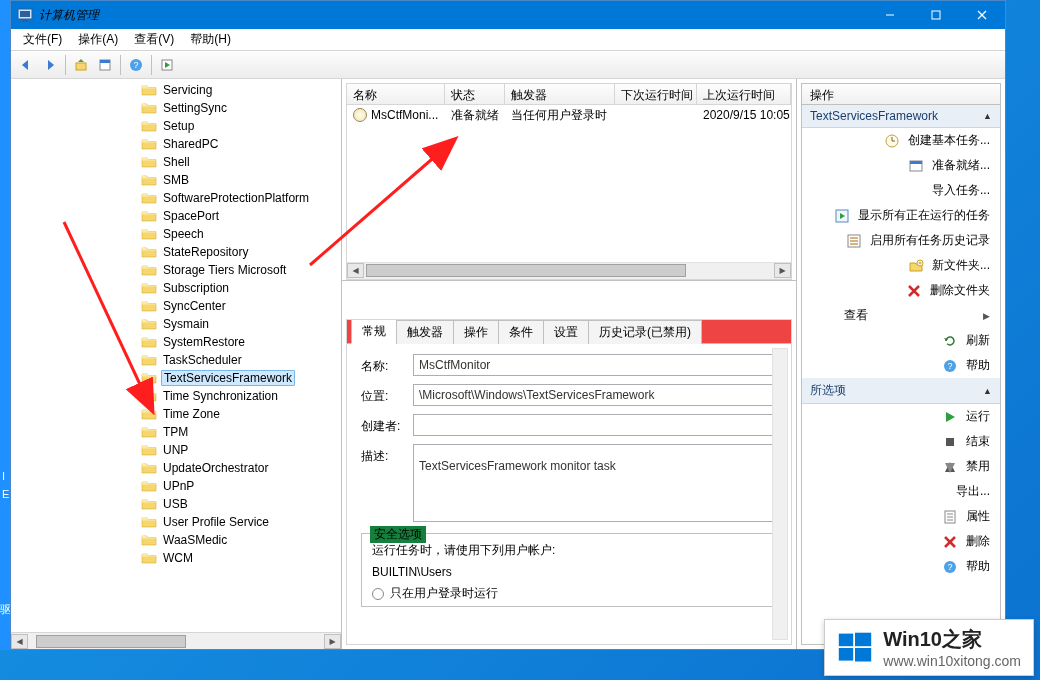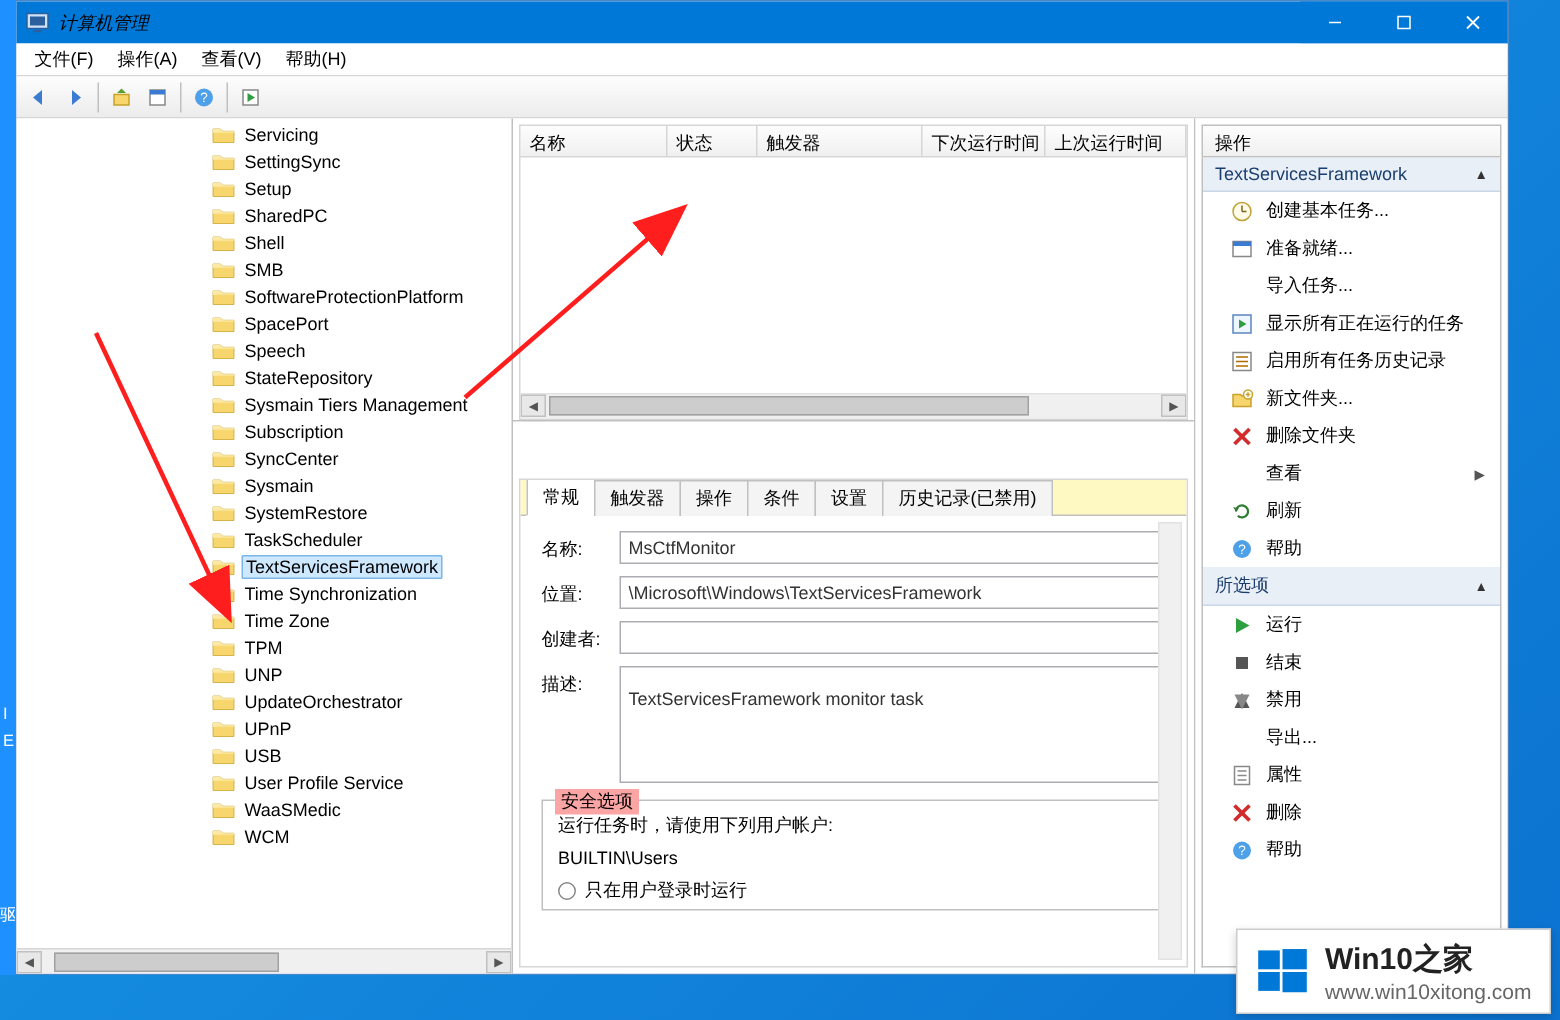--- a/index.html
+++ b/index.html
@@ -60,42 +60,42 @@
   .lrow .cell { padding: 0 6px; font-size: 12px; white-space: nowrap; overflow: hidden; }
   .lrow .cellicon { display: flex; align-items: center; gap: 4px; }
   .listscroll { position: absolute; left: 0; right: 0; bottom: 0; height: 17px; background: #f0f0f0; border-top: 1px solid #e2e2e2; display:flex; }
   .listscroll .arrow { width:17px; height:15px; background:#e8e8e8; border:1px solid #c0c0c0; display:flex; align-items:center; justify-content:center; font-size:8px; color:#555;}
   .listscroll .track { flex:1; position:relative; }
   .listscroll .thumb { position:absolute; top:1px; height:13px; background:#cdcdcd; border:1px solid #a0a0a0; }
 
   .detailblock { flex: 1; display: flex; flex-direction: column; margin: 6px 4px 4px 4px; border: 1px solid #d6d6d6; overflow:hidden; }
 
   
-  .tabs { height: 24px; display: flex; align-items: flex-end; padding-left: 4px; border-bottom: 1px solid #c0c0c0; background: #fef9c3; }
+  .tabs { height: 24px; display: flex; align-items: flex-end; padding-left: 4px; border-bottom: 1px solid #c0c0c0; background: #ef4444; }
   .tab { padding: 3px 10px; border: 1px solid #c0c0c0; border-bottom: none; margin-right: -1px; background: #f4f4f4; font-size: 12px; position: relative; top: 1px; }
   .tab.active { background: #fff; border-bottom: 1px solid #fff; top: 1px; }
   .tabbody { flex: 1; padding: 10px 14px; overflow: hidden; position: relative; }
 
   .field { display: flex; margin-bottom: 8px; align-items: flex-start; }
   .field .flab { width: 52px; flex: 0 0 auto; padding-top: 4px; }
   .field .fval { flex: 1; }
   .txt { width: 100%; border: 1px solid #abadb3; padding: 3px 5px; background: #fff; font-family: inherit; font-size: 12px; color:#333;}
   .txt[readonly] { background: #fff; }
   .txtarea { width: 100%; height: 78px; border: 1px solid #abadb3; padding: 14px 5px; background: #fff; font-family: inherit; font-size: 12px; resize: none; color:#333;}
 
   .groupbox { border: 1px solid #c0c0c0; margin-top: 6px; padding: 8px 10px 4px 10px; position: relative; }
-  .groupbox .glab { position: absolute; top: -8px; left: 8px; background: #fca5a5; padding: 0 4px; }
+  .groupbox .glab { position: absolute; top: -8px; left: 8px; background: #15803d; padding: 0 4px; }
 
   
   .actionspane { flex: 1; display: flex; flex-direction: column; background: #fff; }
   .actionshdr { height: 22px; border: 1px solid #c0c0c0; margin: 4px 4px 0 4px; background: linear-gradient(#fdfdfd,#f0f0f0); padding: 3px 8px; font-size: 12px; }
   .actionsbody { flex: 1; margin: 0 4px 4px 4px; border: 1px solid #c0c0c0; border-top: none; overflow: hidden; }
   .agrouphdr { background: #e9eff7; border-bottom: 1px solid #c9d6e8; padding: 4px 8px; display: flex; align-items: center; justify-content: space-between; color:#1a3e6e;}
   .agrouphdr .tri { font-size: 9px; color:#333; }
-  .aitem { display: flex; align-items: center; gap: 8px; padding: 4px 10px 4px 18px; cursor: default; }
+  .aitem { display: flex; align-items: center; gap: 8px; padding: 4px 10px 4px 18px; cursor: default; justify-content: flex-end; }
   .aitem .aicon { width: 16px; height: 16px; flex: 0 0 auto; display:flex; align-items:center; justify-content:center;}
   .aitem .achev { margin-left: auto; font-size: 9px; color:#555;}
 
   .vscrollstub { position:absolute; right:3px; top:4px; bottom:4px; width:16px; background:#f0f0f0; border:1px solid #e2e2e2; }
 
   
   .watermark { position: absolute; right: 6px; bottom: 4px; background: #fff; border: 1px solid #ccc; padding: 6px 12px; display: flex; align-items: center; gap: 10px; box-shadow: 0 2px 6px rgba(0,0,0,0.2); }
   .wm-logo { width: 36px; height: 36px; }
   .wm-text { font-size: 20px; font-weight: 700; color: #222; }
   .wm-sub { font-size: 14px; color: #666; }
@@ -269,21 +269,21 @@
                     <path class="folder-svg" d="M1 3 h5 l1.5 1.5 H15 V12 H1 Z"></path>
                     <path fill="#fce9a5" d="M1 3 h5 l1.5 1.5 H15 v1 H1 Z"></path>
                   </svg>
                   <span class="label">StateRepository</span>
                 </div>
                 <div class="tnode">
                   <svg class="ficon" viewBox="0 0 16 14">
                     <path class="folder-svg" d="M1 3 h5 l1.5 1.5 H15 V12 H1 Z"></path>
                     <path fill="#fce9a5" d="M1 3 h5 l1.5 1.5 H15 v1 H1 Z"></path>
                   </svg>
-                  <span class="label">Sysmain Tiers Management</span>
+                  <span class="label">Storage Tiers Microsoft</span>
                 </div>
                 <div class="tnode">
                   <svg class="ficon" viewBox="0 0 16 14">
                     <path class="folder-svg" d="M1 3 h5 l1.5 1.5 H15 V12 H1 Z"></path>
                     <path fill="#fce9a5" d="M1 3 h5 l1.5 1.5 H15 v1 H1 Z"></path>
                   </svg>
                   <span class="label">Subscription</span>
                 </div>
                 <div class="tnode">
                   <svg class="ficon" viewBox="0 0 16 14">
@@ -405,20 +405,30 @@
 
           <div class="topblock">
             <div class="listhdr">
               <div class="col" style="width:98px">名称</div>
               <div class="col" style="width:60px">状态</div>
               <div class="col" style="width:110px">触发器</div>
               <div class="col" style="width:82px">下次运行时间</div>
               <div class="col" style="flex:1">上次运行时间</div>
             </div>
             <div class="listbody">
+              <div class="lrow">
+                <div class="cell cellicon" style="width:98px">
+                  <span class="clockicon"></span>
+                  <span>MsCtfMoni...</span>
+                </div>
+                <div class="cell" style="width:60px">准备就绪</div>
+                <div class="cell" style="width:110px">当任何用户登录时</div>
+                <div class="cell" style="width:82px"></div>
+                <div class="cell" style="flex:1; text-align:right; padding-right:4px">2020/9/15 10:05</div>
+              </div>
               <div class="listscroll">
                 <div class="arrow">◀</div>
                 <div class="track">
                     <div class="thumb" style="left:2px; width:320px;"></div>
                   </div>
                 <div class="arrow">▶</div>
               </div>
             </div>
           </div>
 

